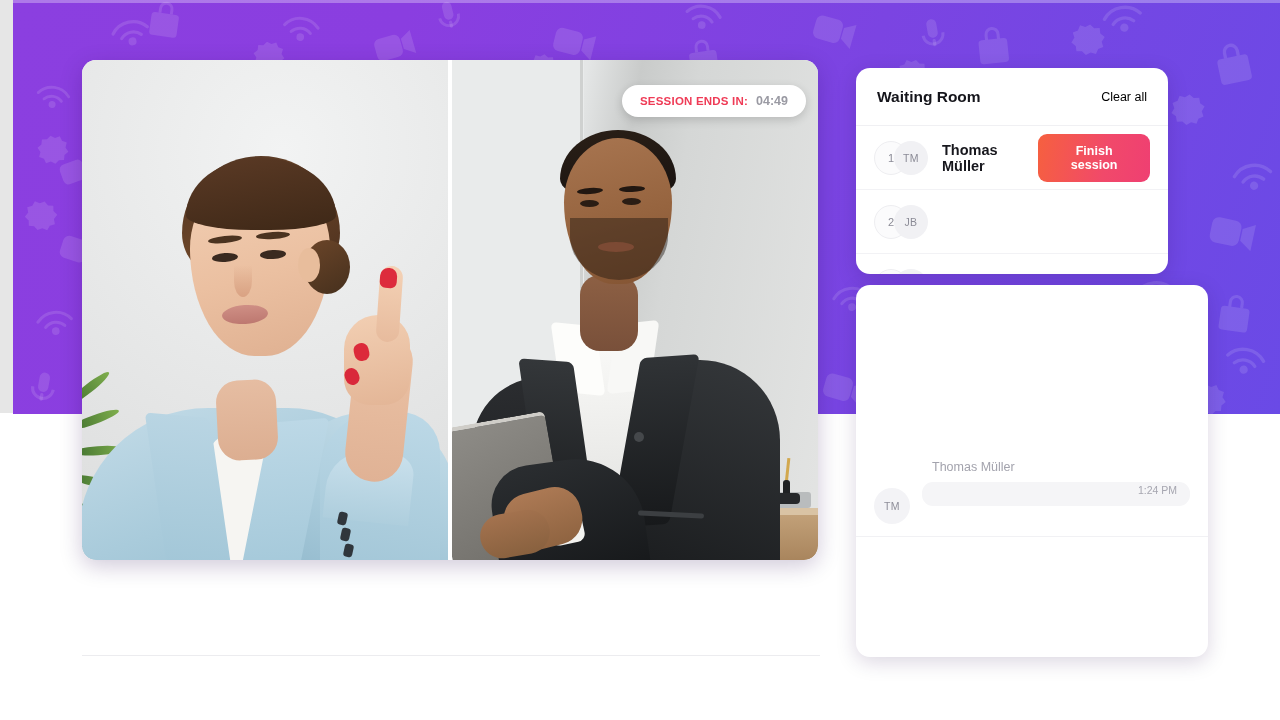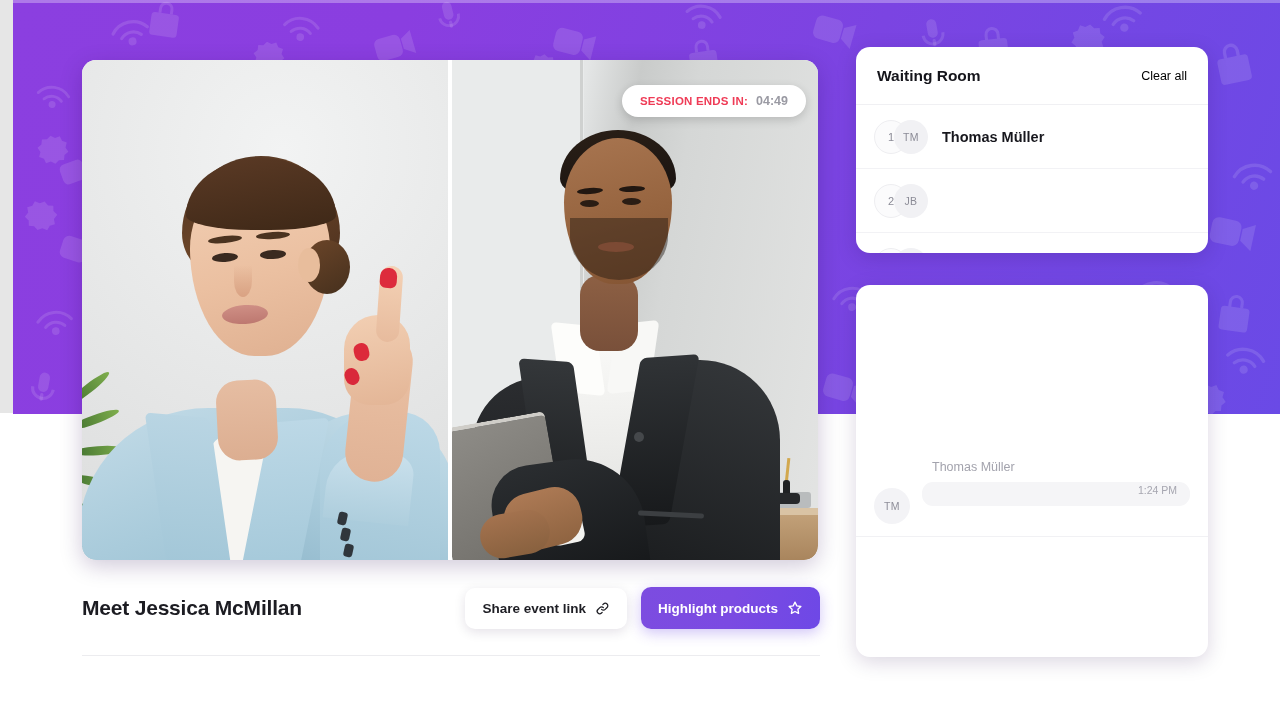--- a/index.html
+++ b/index.html
@@ -399,21 +399,21 @@
   }
 
   
   .card {
     position: absolute;
     background: #ffffff;
     border-radius: 14px;
     box-shadow: 0 5px 20px rgba(40,10,80,0.17);
     overflow: hidden;
   }
-  .card-waiting { left: 856px; top: 47px; width: 352px; height: 206px; }
+  .card-waiting { left: 856px; top: 68px; width: 312px; height: 206px; }
   .card-chat    { left: 856px; top: 285px; width: 352px; height: 372px; }
 
   .card-head {
     height: 58px;
     display: flex; align-items: center; justify-content: space-between;
     padding: 0 21px;
     border-bottom: 1px solid #f0f0f3;
   }
   .card-title { font-size: 15.5px; font-weight: 700; color: #15151b; }
   .clear-all {
@@ -691,57 +691,36 @@
         <div class="m-pocket"></div>
       </div>
     </div>
   </div>
 
   <div class="session-badge">
     <span class="lbl">SESSION ENDS IN:</span>
     <span class="val">04:49</span>
   </div>
 
-  <div class="title-row">
-    <div class="event-title">Meet Jessica McMillan</div>
-    <div class="title-actions">
-      <button class="btn-share">
-        <span>Share event link</span>
-        <span class="icon">
-          <svg width="15" height="15" viewBox="0 0 24 24" fill="none" stroke="#1e1e24" stroke-width="2" stroke-linecap="round">
-            <path d="M10.6 13.4a4 4 0 0 0 5.7 0l3-3a4 4 0 0 0-5.7-5.7l-1.1 1.1"></path>
-            <path d="M13.4 10.6a4 4 0 0 0-5.7 0l-3 3a4 4 0 0 0 5.7 5.7l1.1-1.1"></path>
-          </svg>
-        </span>
-      </button>
-      <button class="btn-highlight">
-        <span>Highlight products</span>
-        <span class="icon">
-          <svg width="16" height="16" viewBox="0 0 24 24" fill="none" stroke="#ffffff" stroke-width="2" stroke-linejoin="round">
-            <path d="M12 3.2l2.7 5.6 6.1.9-4.4 4.3 1 6.1L12 17.2 6.6 20.1l1-6.1L3.2 9.7l6.1-.9z"></path>
-          </svg>
-        </span>
-      </button>
-    </div>
-  </div>
   <div class="hr-line"></div>
 
   <div class="card card-waiting">
     <div class="card-head">
       <div class="card-title">Waiting Room</div>
       <div class="clear-all">Clear all</div>
     </div>
     <div class="wait-list">
 
       <div class="wait-item">
         <div class="av-group">
           <div class="av-num">1</div>
           <div class="av-ini">TM</div>
         </div>
         <div class="wait-name">Thomas Müller</div>
+        <button class="btn-finish">Finish session</button>
       </div>
 
       <div class="wait-item">
         <div class="av-group">
           <div class="av-num">2</div>
           <div class="av-ini">JB</div>
         </div>
       </div>
 
       <div class="wait-item">

